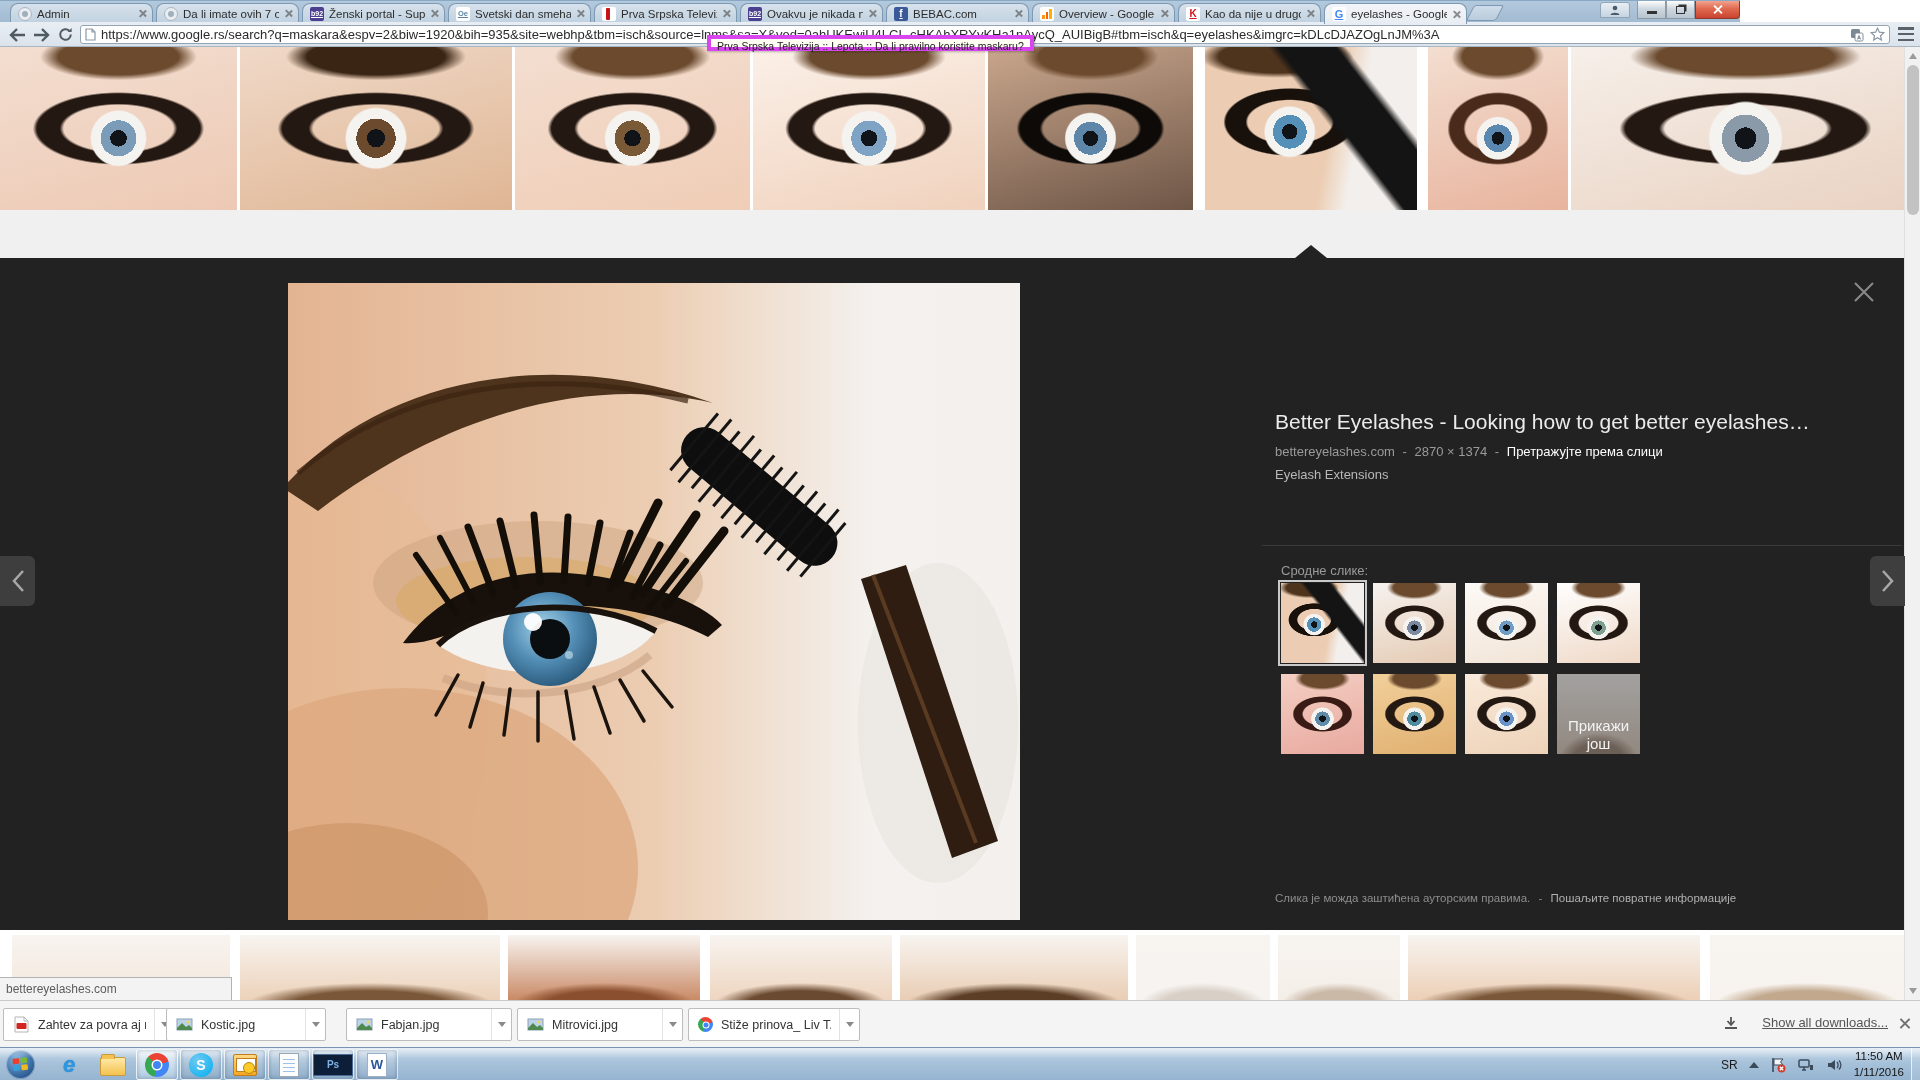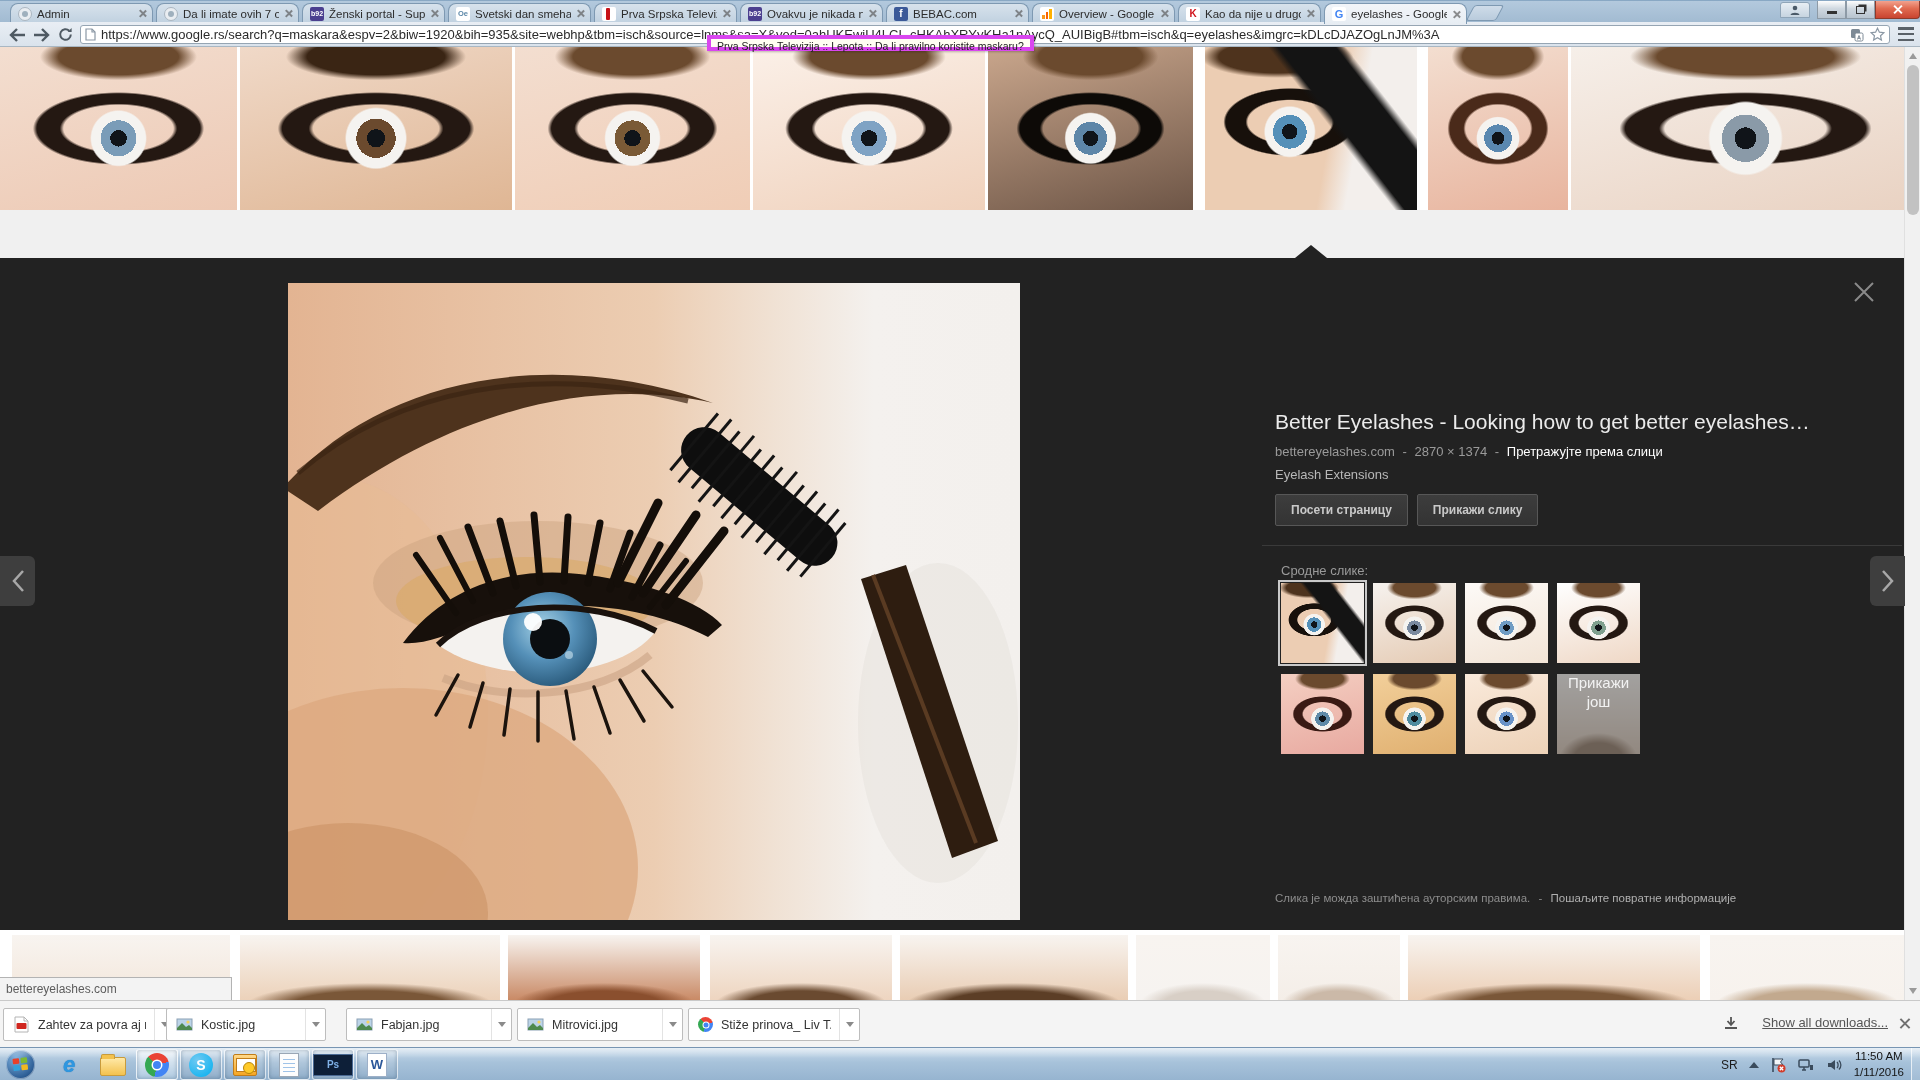--- a/index.html
+++ b/index.html
@@ -1,32 +1,32 @@
 <!DOCTYPE html>
 <html><head>
 <meta charset="utf-8">
 <style>
   html,body{margin:0;padding:0;background:#000;}
   *{box-sizing:border-box;}
   .screen{position:relative;width:1920px;height:1080px;overflow:hidden;
     font-family:"Liberation Sans","DejaVu Sans",sans-serif;background:#fff;}
 
   
-  .tabstrip{position:absolute;left:0;top:0;width:1920px;height:22px;
+  .tabstrip{position:absolute;left:0;top:0;width:1740px;height:22px;
     background:linear-gradient(#b3c9dd,#a2bbd2);border-top:1px solid #89a8c4;}
   .tab{position:absolute;top:2px;height:20px;width:143px;border-radius:8px 8px 0 0;
     background:linear-gradient(#d7e2ec,#c0d1e0);border:1px solid #7e99b2;border-bottom:none;
     display:flex;align-items:center;gap:5px;padding:0 5px 0 7px;font-size:11.5px;color:#2c2c2c;overflow:hidden;}
   .tab.active{background:linear-gradient(#f2f5f9,#e7edf3);z-index:4;height:21px;}
   .tab-title{flex:1;white-space:nowrap;overflow:hidden;}
   .tab-x{width:9px;height:9px;position:relative;flex:0 0 9px;opacity:.65;}
   .tab-x::before,.tab-x::after{content:"";position:absolute;left:4px;top:0;width:1.5px;height:9px;background:#555;}
   .tab-x::before{transform:rotate(45deg);} .tab-x::after{transform:rotate(-45deg);}
   .fav{width:14px;height:14px;flex:0 0 14px;border-radius:2px;display:flex;align-items:center;justify-content:center;
-    font-size:7px;font-weight:bold;line-height:1;color:#fff;overflow:hidden;}
+    font-size:7px;font-weight:bold;line-height:1;color:#fff;overflow:hidden;text-decoration:underline;}
   .fav-page{background:#e9edf1;border:1px solid #aab6c0;border-radius:50%;}
   .fav-page::after{content:"";width:6px;height:6px;border-radius:50%;background:#9fb0bd;}
   .fav-b92{background:#4b3f8f;}
   .fav-oe{background:#fff;color:#5b87a8;font-size:7.5px;}
   .fav-prva{background:#fff;position:relative;}
   .fav-prva::after{content:"";position:absolute;left:4px;top:1px;width:4px;height:12px;background:#c61318;border-radius:1px;}
   .fav-fb{background:#3b5998;font-size:10px;font-weight:bold;}
   .fav-ga{background:#fff;display:flex;align-items:flex-end;gap:1px;padding:2px;}
   .fav-ga i{display:block;width:3px;background:#f8981d;}
   .fav-ga i:nth-child(1){height:4px;} .fav-ga i:nth-child(2){height:7px;background:#f96302;} .fav-ga i:nth-child(3){height:10px;background:#ffb100;}
@@ -96,21 +96,21 @@
   .pv-meta a{color:#ffffff;text-decoration:none;}
   .pv-link{position:absolute;left:1275px;top:209px;font-size:13px;color:#b8b8b8;}
   .pv-buttons{position:absolute;left:1275px;top:236px;display:flex;gap:9px;}
   .gbtn{background:linear-gradient(#3d3d3d,#333);border:1px solid #575757;border-radius:2px;
     color:#c9c9c9;font-size:12px;font-weight:bold;padding:8px 15px;}
   .pv-divider{position:absolute;left:1262px;top:287px;width:640px;height:1px;background:#3a3a3a;}
   .pv-related-label{position:absolute;left:1281px;top:305px;font-size:13px;color:#9a9a9a;}
   .rgrid{position:absolute;left:1281px;top:325px;width:370px;}
   .rthumb{position:absolute;width:83px;height:80px;}
   .rthumb.sel{outline:2px solid #c9c9c9;outline-offset:1px;}
-  .rmore{position:absolute;left:276px;top:91px;width:83px;height:80px;display:flex;align-items:flex-start;justify-content:center;text-align:center;}
+  .rmore{position:absolute;left:276px;top:91px;width:83px;height:80px;display:flex;align-items:flex-end;justify-content:center;text-align:center;}
   .rmore .shade{position:absolute;inset:0;background:rgba(110,110,110,.62);}
   .rmore span{position:relative;color:#f2f2f2;font-size:15px;line-height:1.25;}
   .pv-copy{position:absolute;left:1275px;top:634px;font-size:11.5px;color:#8d8d8d;}
   .pv-copy .fb{color:#b0b0b0;}
   .pv-copy .sep{margin:0 5px;}
 
   
   .scrollbar{position:absolute;right:0;top:0;width:16px;height:953px;background:#f1f1f1;border-left:1px solid #e0e0e0;}
   .sb-thumb{position:absolute;left:2px;top:18px;width:12px;height:150px;background:#c2c2c2;border-radius:6px;}
   .sb-arrow{position:absolute;left:4px;width:0;height:0;border-left:4px solid transparent;border-right:4px solid transparent;}
@@ -408,24 +408,20 @@
 
       <div class="pv-title">Better Eyelashes - Looking how to get better eyelashes…</div>
       <div class="pv-meta">
         <span>bettereyelashes.com</span>
         <span class="sep">-</span>
         <span>2870 × 1374</span>
         <span class="sep">-</span>
         <a>Претражујте према слици</a>
       </div>
       <div class="pv-link">Eyelash Extensions</div>
-      <div class="pv-buttons">
-        <div class="gbtn">Посети страницу</div>
-        <div class="gbtn">Прикажи слику</div>
-      </div>
       <div class="pv-divider"></div>
       <div class="pv-related-label">Сродне слике:</div>
 
       <div class="rgrid">
         <div class="rthumb sel ph-mascara" style="left:0;top:0"></div>
         <div class="rthumb eyeph" style="left:92px;top:0;--iris:#7a8aa0;--skin1:#f6f2ee;--skin2:#e5cbb4;"></div>
         <div class="rthumb eyeph" style="left:184px;top:0;--iris:#6f9cc4;--skin1:#fdfaf7;--skin2:#f2e4d6;"></div>
         <div class="rthumb eyeph" style="left:276px;top:0;--iris:#7fa08f;--skin1:#ffffff;--skin2:#efd8c6;"></div>
         <div class="rthumb eyeph" style="left:0;top:91px;--iris:#5f8aa8;--skin1:#f4cfc2;--skin2:#e8a9a0;--lash:#3a1a14;"></div>
         <div class="rthumb eyeph" style="left:92px;top:91px;--iris:#4f8ca0;--skin1:#f2cf9a;--skin2:#e0b070;"></div>

